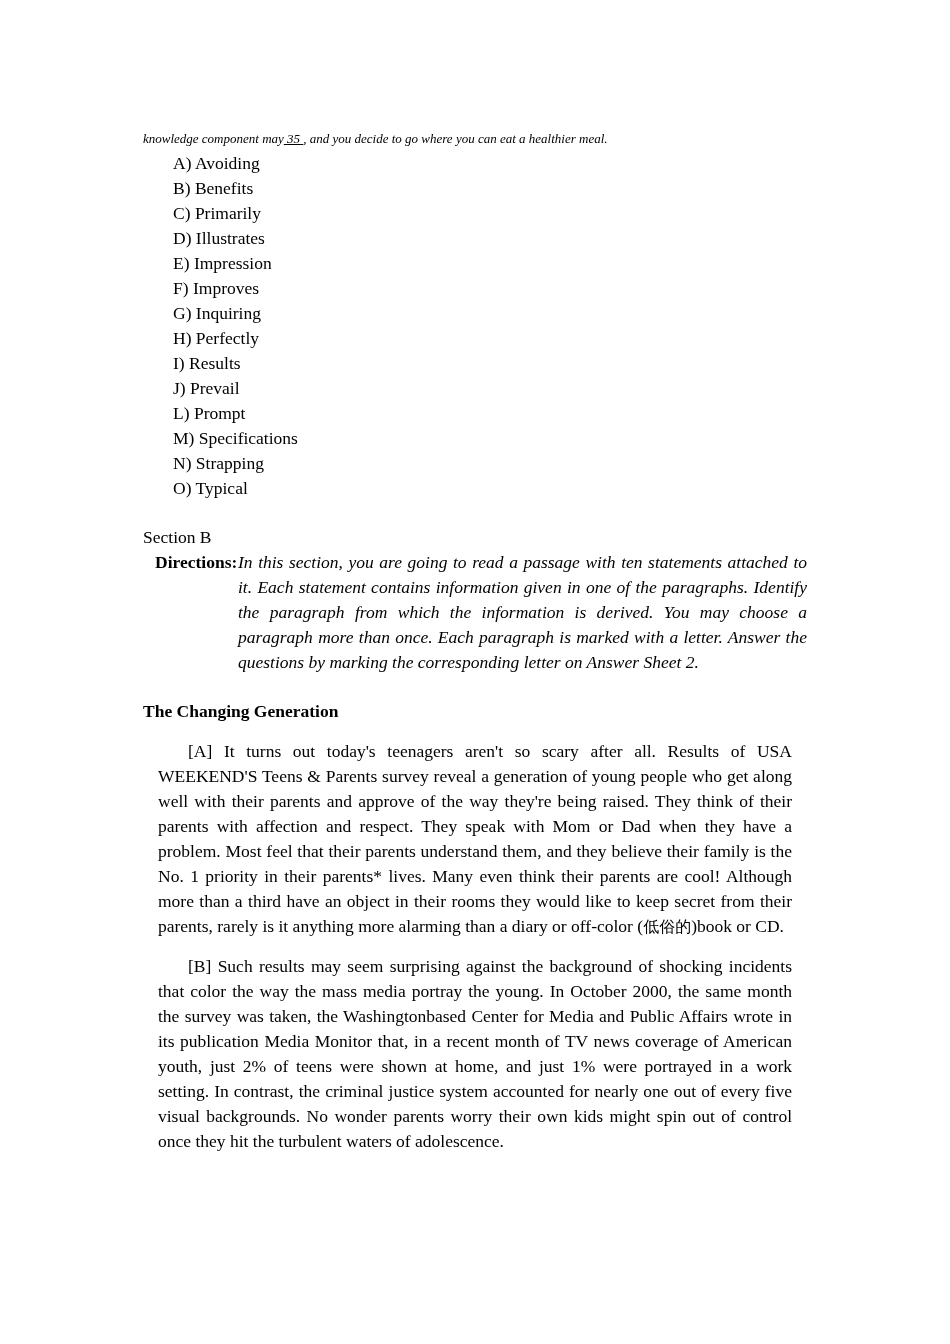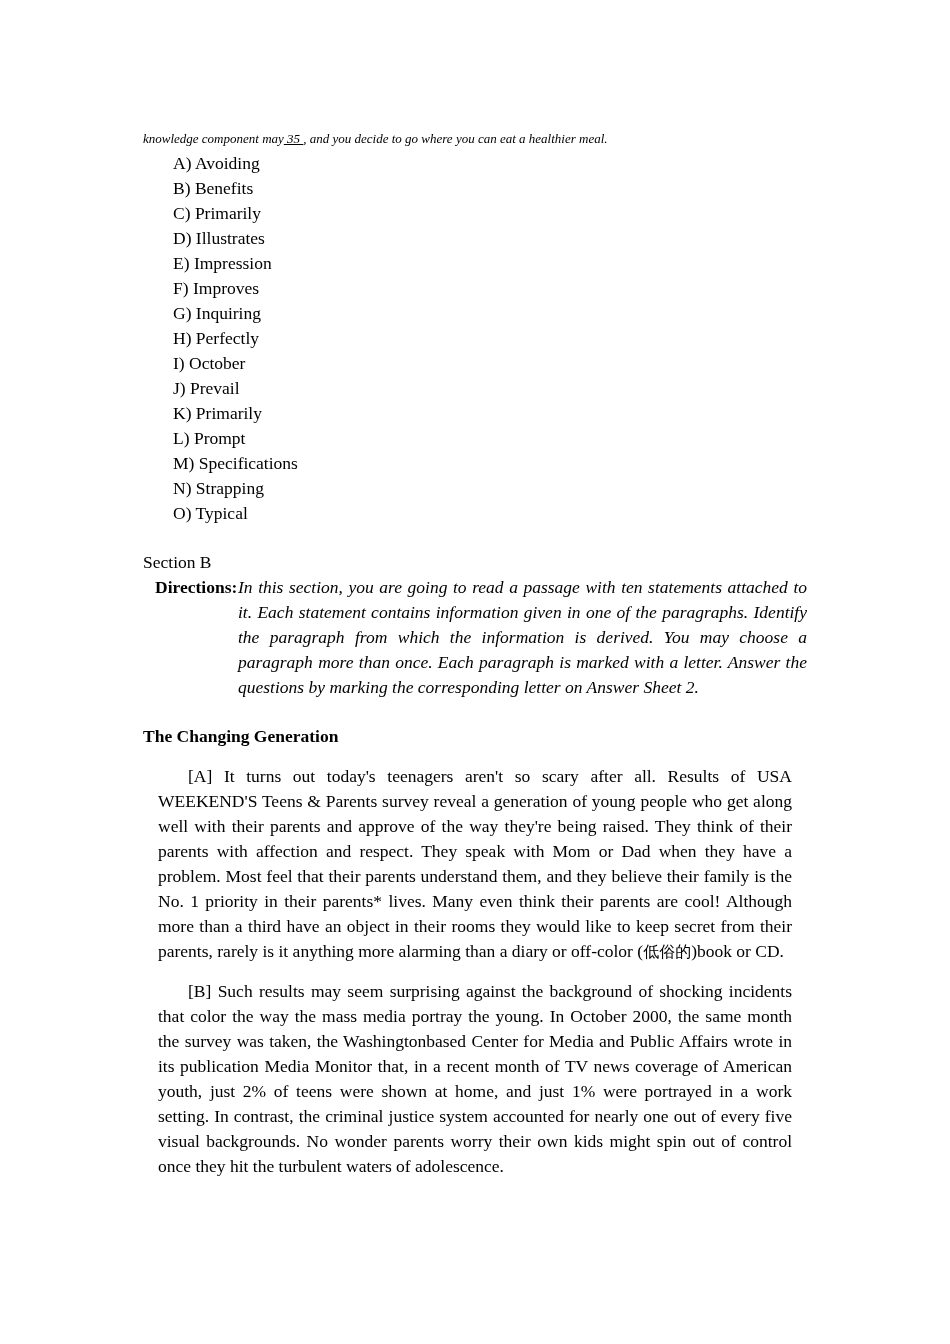--- a/index.html
+++ b/index.html
@@ -109,23 +109,22 @@
 
   <ul class="options">
     <li class="option-item"><span>A)</span> <span>Avoiding</span></li>
     <li class="option-item"><span>B)</span> <span>Benefits</span></li>
     <li class="option-item"><span>C)</span> <span>Primarily</span></li>
     <li class="option-item"><span>D)</span> <span>Illustrates</span></li>
     <li class="option-item"><span>E)</span> <span>Impression</span></li>
     <li class="option-item"><span>F)</span> <span>Improves</span></li>
     <li class="option-item"><span>G)</span> <span>Inquiring</span></li>
     <li class="option-item"><span>H)</span> <span>Perfectly</span></li>
-    <li class="option-item"><span>I)</span> <span>October</span></li>
+    <li class="option-item"><span>I)</span> <span>Results</span></li>
     <li class="option-item"><span>J)</span> <span>Prevail</span></li>
-    <li class="option-item"><span>K)</span> <span>Primarily</span></li>
     <li class="option-item"><span>L)</span> <span>Prompt</span></li>
     <li class="option-item"><span>M)</span> <span>Specifications</span></li>
     <li class="option-item"><span>N)</span> <span>Strapping</span></li>
     <li class="option-item"><span>O)</span> <span>Typical</span></li>
   </ul>
 
   <div class="spacer-lg"></div>
 
   <h2 class="section-heading">Section B</h2>
 

